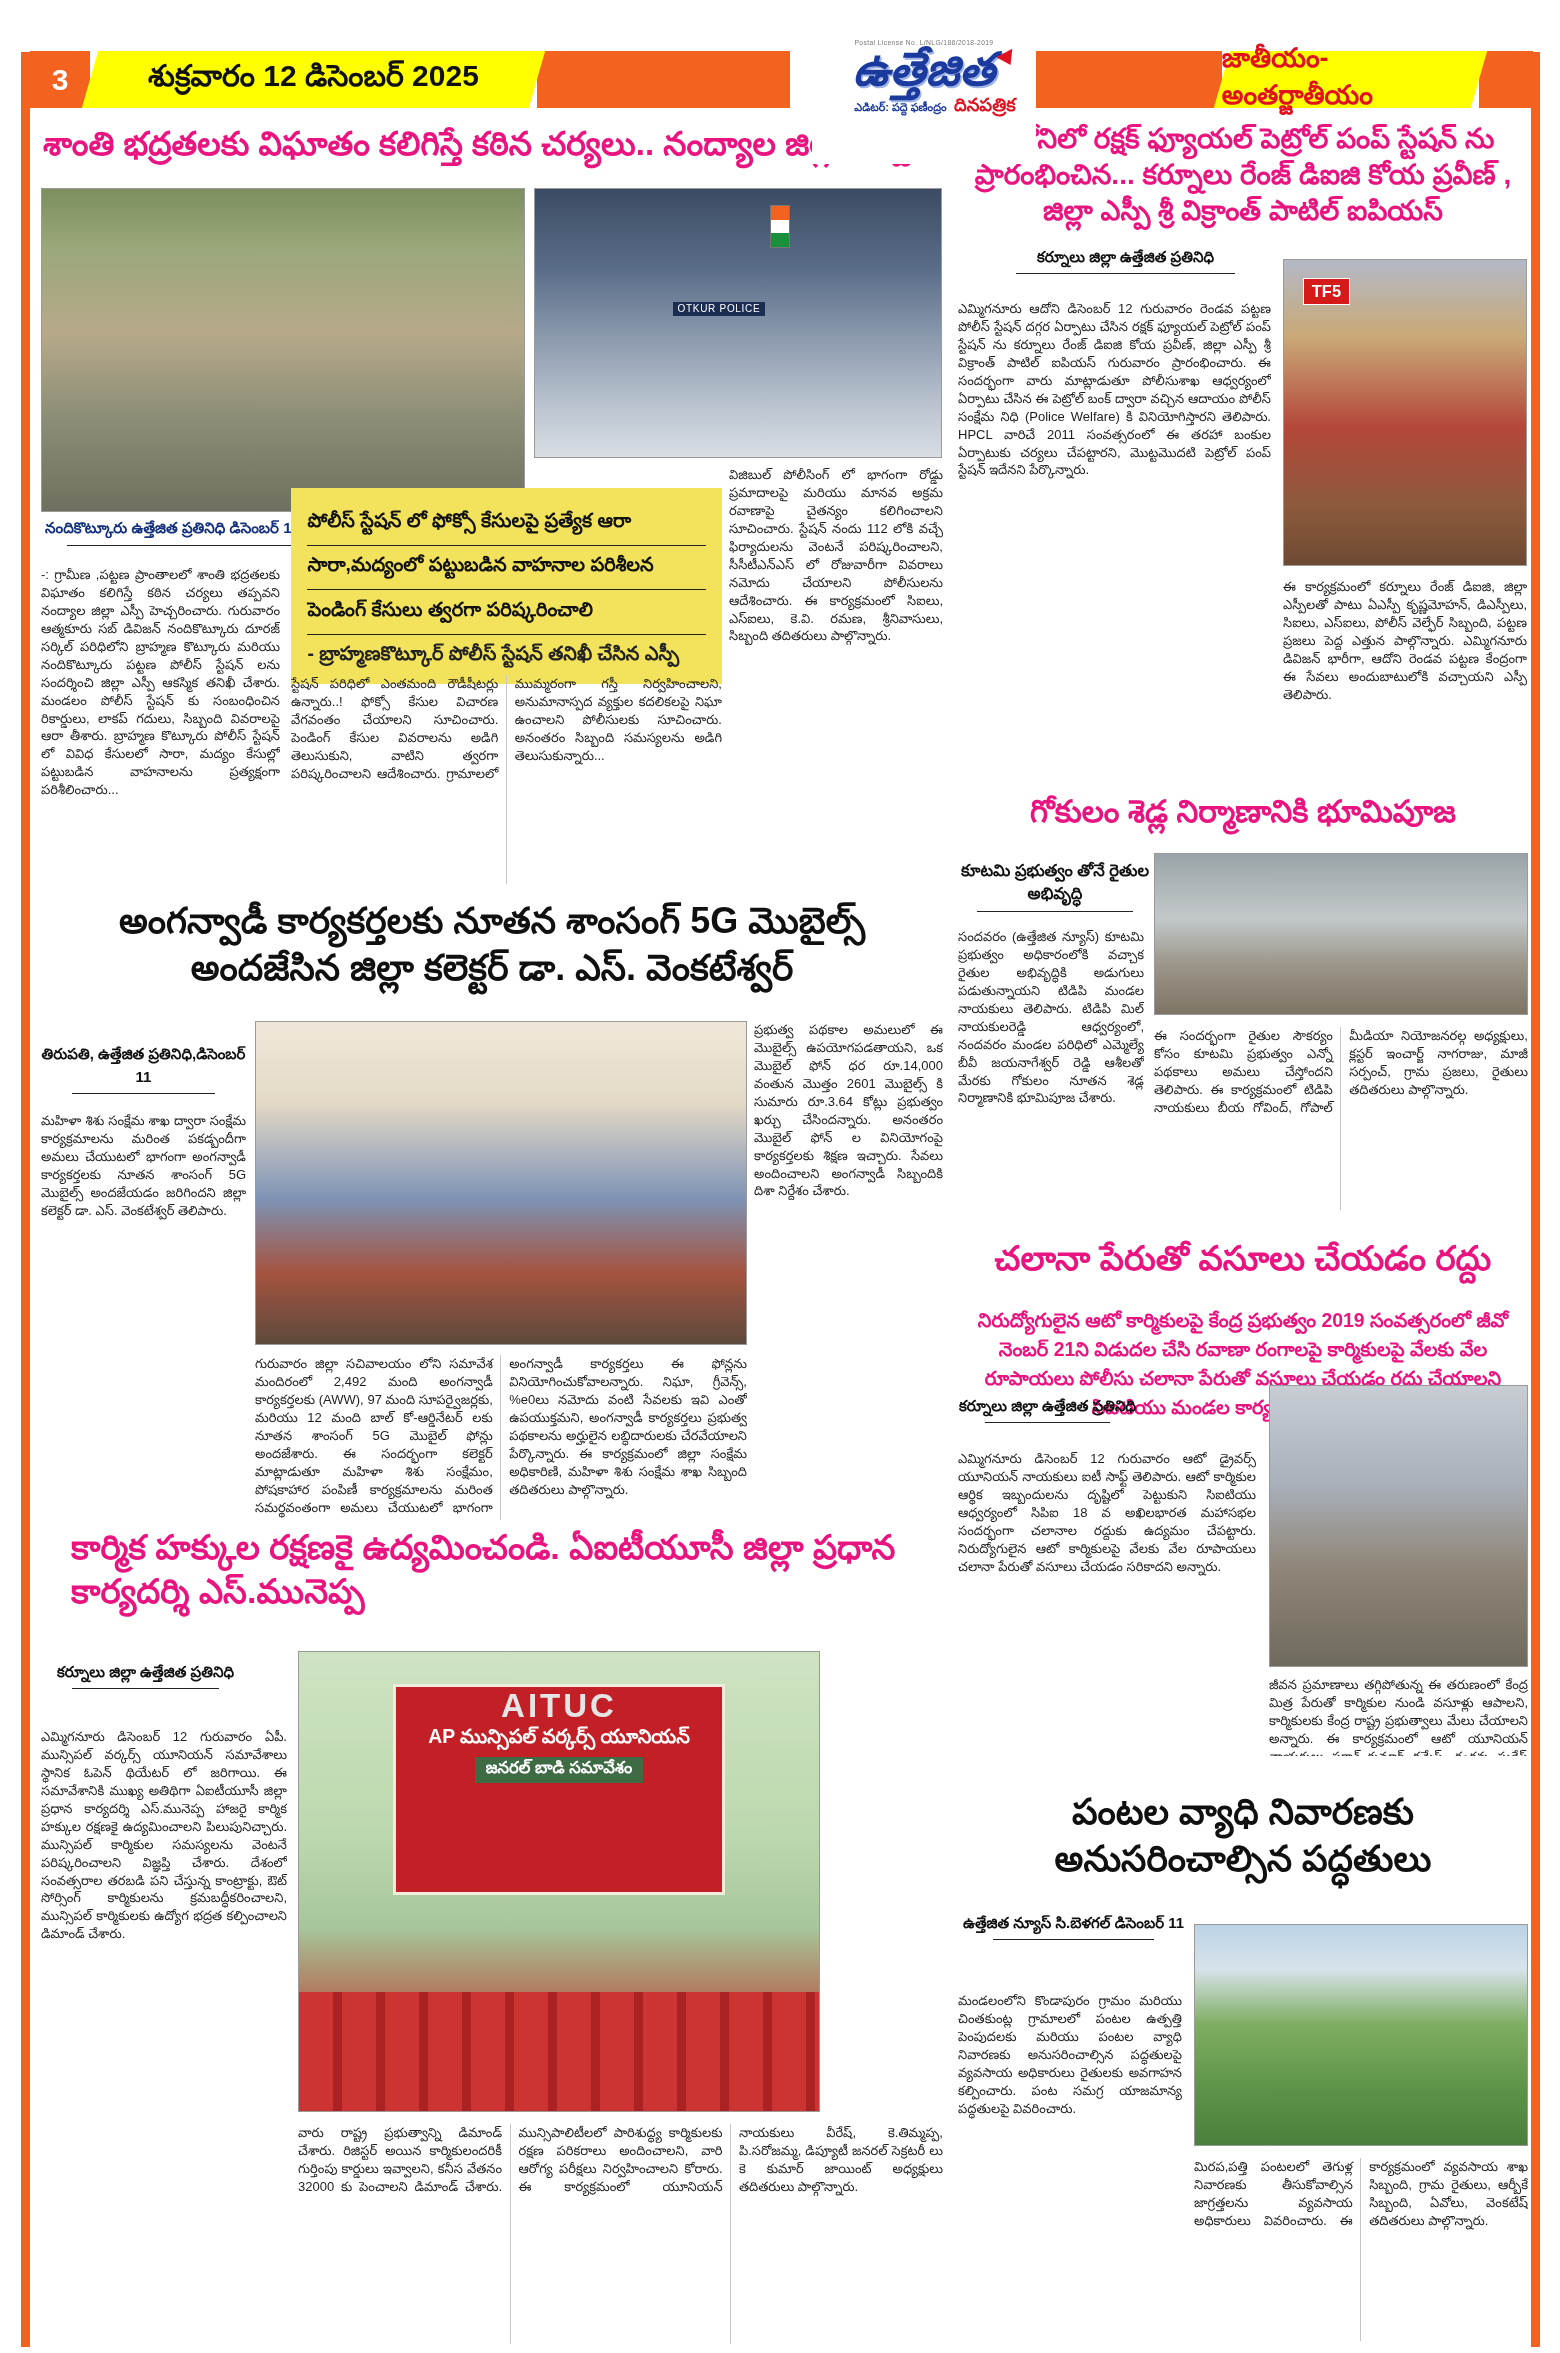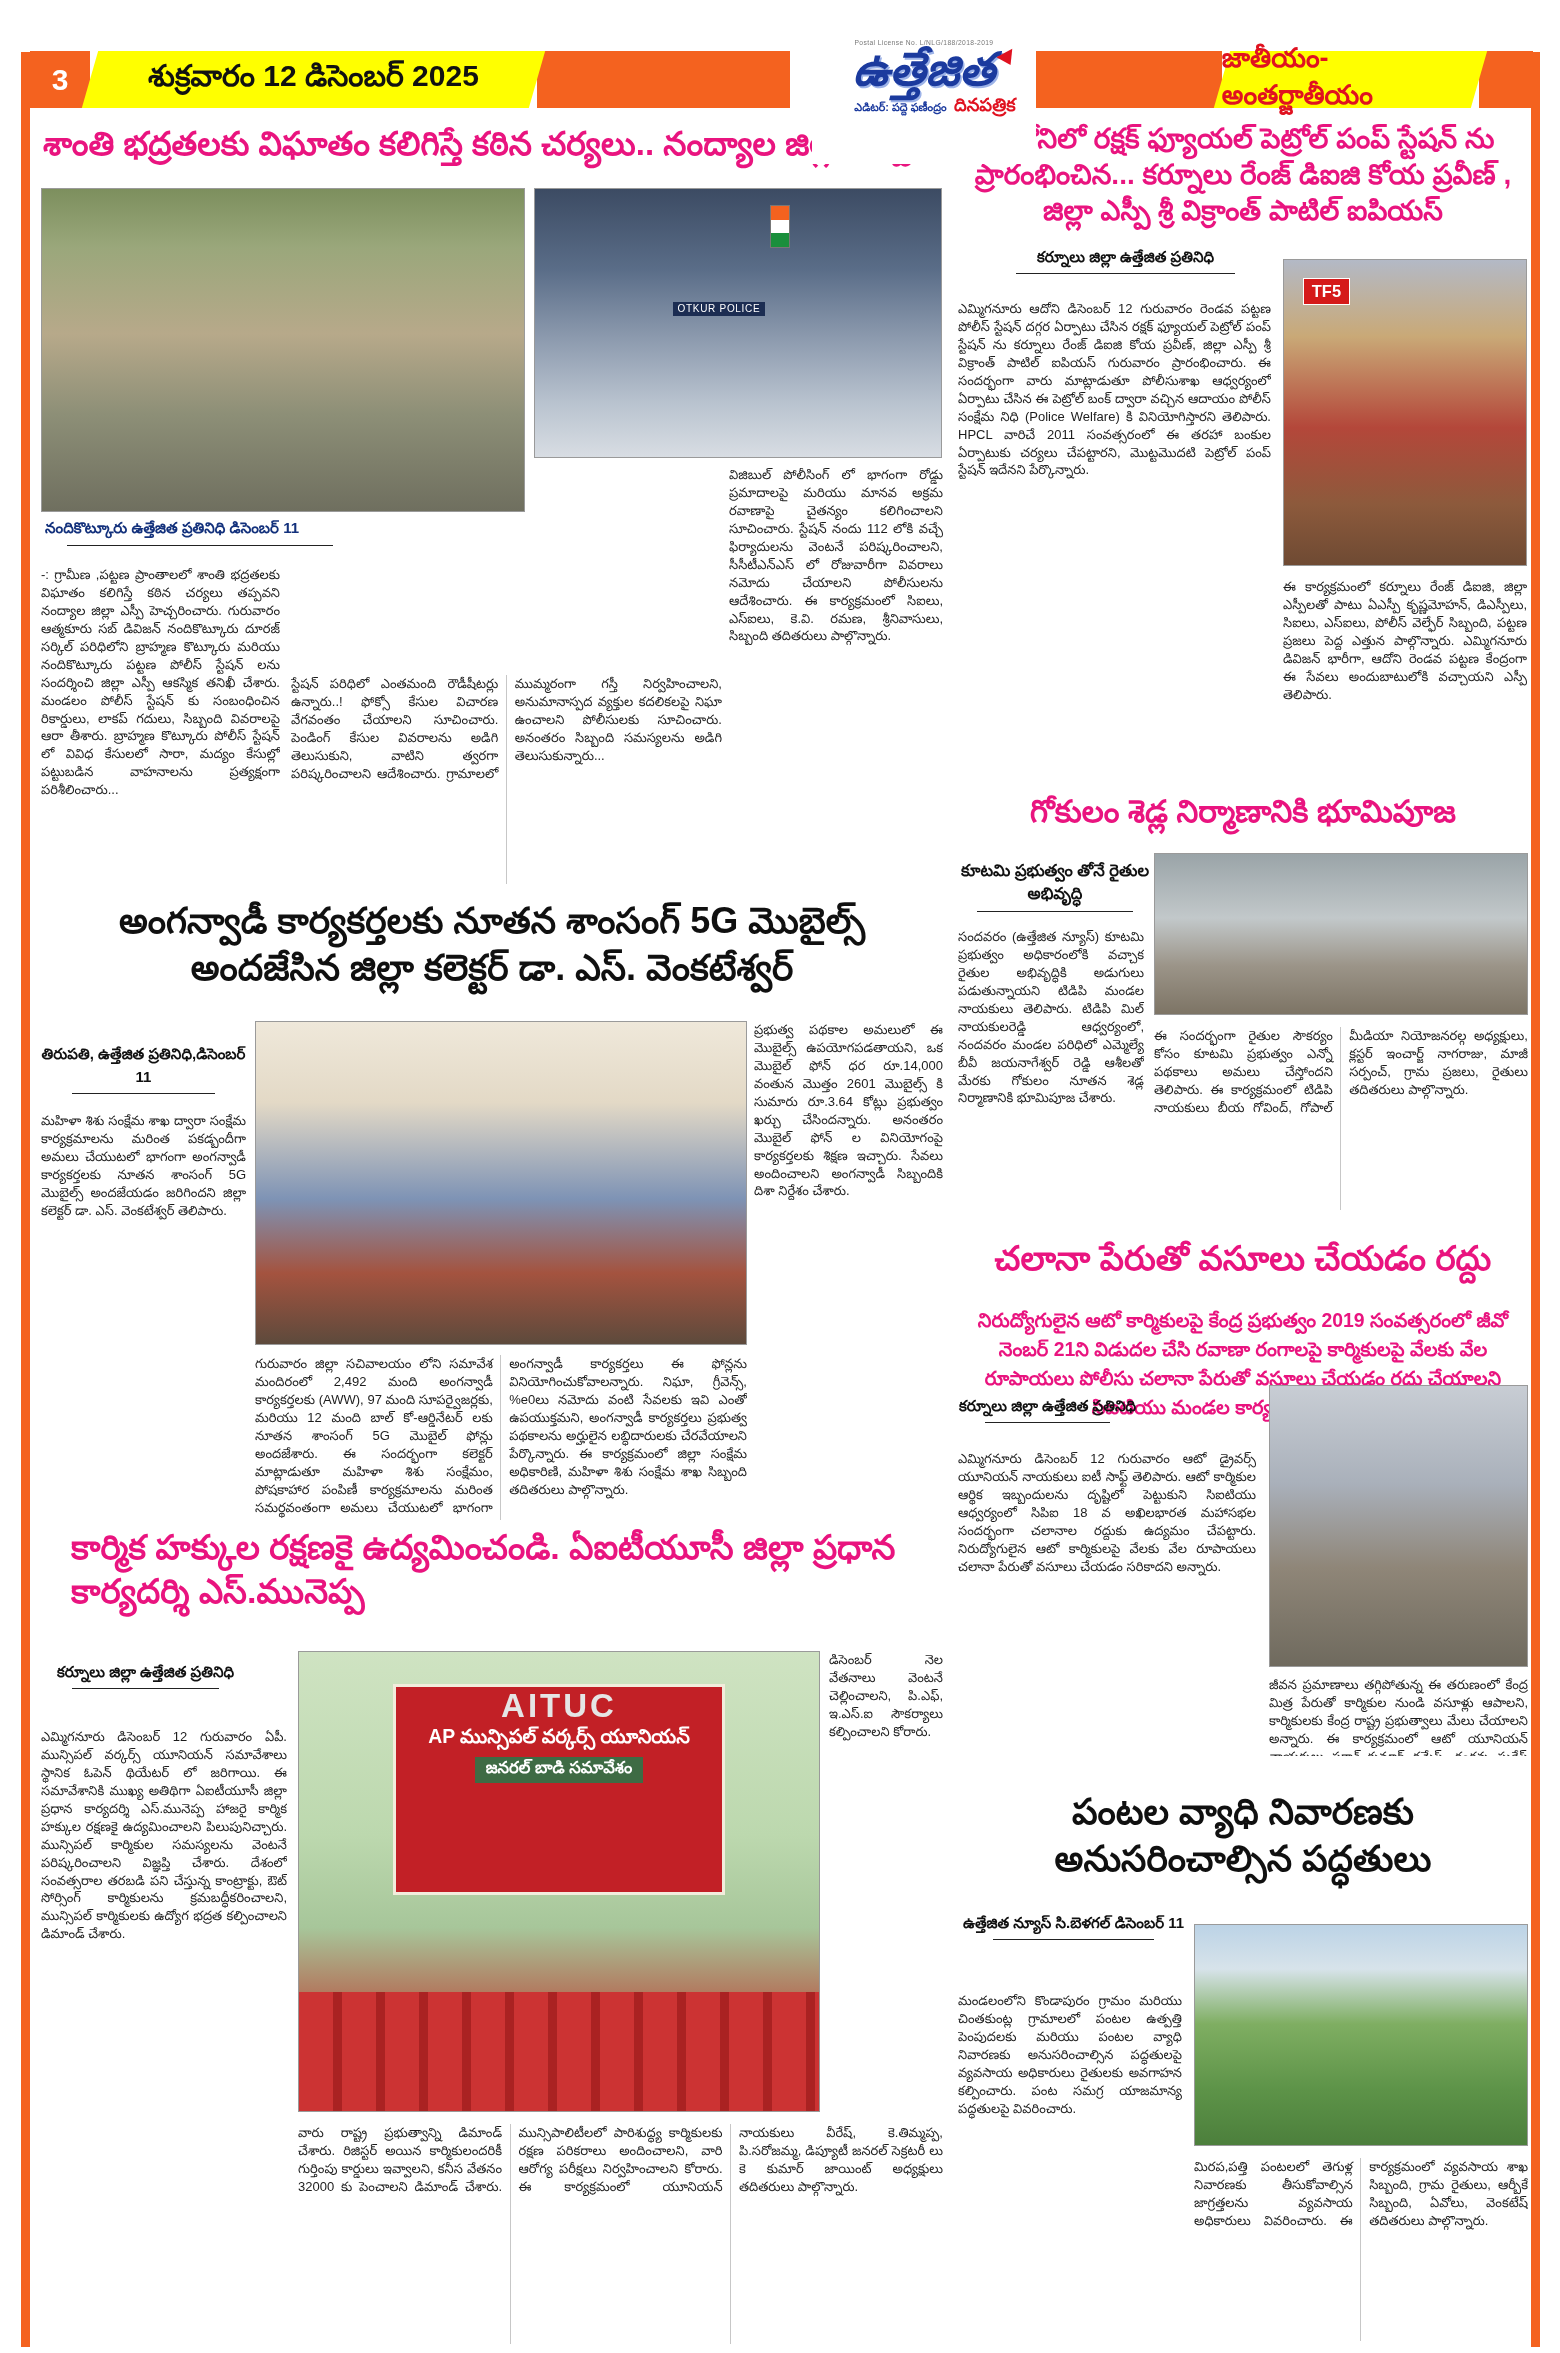--- a/index.html
+++ b/index.html
@@ -110,20 +110,26 @@
   <div class="photo ph-police-office" style="left:534px; top:188px; width:408px; height:270px;">
     <div class="flag-strip"></div>
     <div class="sign" style="left:34%; top:42%;">OTKUR POLICE</div>
   </div>
 
   <div class="abs caption-blue" style="left:45px; top:519px; width:313px;">
     <span>నందికొట్కూరు ఉత్తేజిత ప్రతినిధి డిసెంబర్ 11</span>
     <span class="rule"></span>
   </div>
 
+  <div class="abs hibox" style="left:291px; top:488px; width:431px;">
+    <div class="line">పోలీస్ స్టేషన్ లో ఫోక్సో కేసులపై ప్రత్యేక ఆరా</div>
+    <div class="line">సారా,మద్యంలో పట్టుబడిన వాహనాల పరిశీలన</div>
+    <div class="line">పెండింగ్ కేసులు త్వరగా పరిష్కరించాలి</div>
+    <div class="line last" style="border-bottom:none; padding-bottom:1.5px;">- బ్రాహ్మణకొట్కూర్ పోలీస్ స్టేషన్ తనిఖీ చేసిన ఎస్పీ</div>
+  </div>
 
   <div class="abs bodytext" style="left:41px; top:566px; width:239px; height:317px; overflow:hidden;">-: గ్రామీణ ,పట్టణ ప్రాంతాలలో శాంతి భద్రతలకు విఘాతం కలిగిస్తే కఠిన చర్యలు తప్పవని నంద్యాల జిల్లా ఎస్పీ హెచ్చరించారు. గురువారం ఆత్మకూరు సబ్ డివిజన్ నందికొట్కూరు దూరజ్ సర్కిల్ పరిధిలోని బ్రాహ్మణ కొట్కూరు మరియు నందికొట్కూరు పట్టణ పోలీస్ స్టేషన్ లను సందర్శించి జిల్లా ఎస్పీ ఆకస్మిక తనిఖీ చేశారు. మండలం పోలీస్ స్టేషన్ కు సంబంధించిన రికార్డులు, లాకప్ గదులు, సిబ్బంది వివరాలపై ఆరా తీశారు. బ్రాహ్మణ కొట్కూరు పోలీస్ స్టేషన్ లో వివిధ కేసులలో సారా, మద్యం కేసుల్లో పట్టుబడిన వాహనాలను ప్రత్యక్షంగా పరిశీలించారు...</div>
 
   <div class="abs bodytext" style="left:729px; top:466px; width:214px; height:417px; overflow:hidden;">విజిబుల్ పోలీసింగ్ లో భాగంగా రోడ్డు ప్రమాదాలపై మరియు మానవ అక్రమ రవాణాపై చైతన్యం కలిగించాలని సూచించారు. స్టేషన్ నందు 112 లోకి వచ్చే ఫిర్యాదులను వెంటనే పరిష్కరించాలని, సీసీటీఎన్ఎస్ లో రోజువారీగా వివరాలు నమోదు చేయాలని పోలీసులను ఆదేశించారు. ఈ కార్యక్రమంలో సిఐలు, ఎస్ఐలు, కె.వి. రమణ, శ్రీనివాసులు, సిబ్బంది తదితరులు పాల్గొన్నారు.</div>
 
   <div class="abs bodytext cols2" style="left:291px; top:675px; width:431px; height:209px; overflow:hidden;">స్టేషన్ పరిధిలో ఎంతమంది రౌడీషీటర్లు ఉన్నారు..! ఫోక్సో కేసుల విచారణ వేగవంతం చేయాలని సూచించారు. పెండింగ్ కేసుల వివరాలను అడిగి తెలుసుకుని, వాటిని త్వరగా పరిష్కరించాలని ఆదేశించారు. గ్రామాలలో ముమ్మరంగా గస్తీ నిర్వహించాలని, అనుమానాస్పద వ్యక్తుల కదలికలపై నిఘా ఉంచాలని పోలీసులకు సూచించారు. అనంతరం సిబ్బంది సమస్యలను అడిగి తెలుసుకున్నారు...</div>
 
   <div class="abs hl-black" style="left:41px; top:898px; width:902px; font-size:36px;">అంగన్వాడీ కార్యకర్తలకు నూతన శాంసంగ్ 5G మొబైల్స్ అందజేసిన జిల్లా కలెక్టర్ డా. ఎస్. వెంకటేశ్వర్</div>
 
   <div class="abs byline" style="left:41px; top:1043px; width:205px;">
@@ -150,21 +156,20 @@
 
   <div class="photo ph-aituc" style="left:298px; top:1651px; width:522px; height:461px;">
     <div class="aituc-banner">
       <div class="aituc-l1">AITUC</div>
       <div class="aituc-l2">AP మున్సిపల్ వర్కర్స్ యూనియన్</div>
       <div class="aituc-l3">జనరల్ బాడి సమావేశం</div>
     </div>
     <div class="chairs"></div>
   </div>
 
-  <div class="abs bodytext" style="left:829px; top:1651px; width:114px; height:461px; overflow:hidden;">డిసెంబర్ నెల వేతనాలు వెంటనే చెల్లించాలని, పి.ఎఫ్, ఇ.ఎస్.ఐ సౌకర్యాలు కల్పించాలని కోరారు.</div>
 
   <div class="abs bodytext cols3" style="left:298px; top:2124px; width:645px; height:220px; overflow:hidden;">వారు రాష్ట్ర ప్రభుత్వాన్ని డిమాండ్ చేశారు. రిజిస్టర్ అయిన కార్మికులందరికీ గుర్తింపు కార్డులు ఇవ్వాలని, కనీస వేతనం 32000 కు పెంచాలని డిమాండ్ చేశారు. మున్సిపాలిటీలలో పారిశుద్ధ్య కార్మికులకు రక్షణ పరికరాలు అందించాలని, వారి ఆరోగ్య పరీక్షలు నిర్వహించాలని కోరారు. ఈ కార్యక్రమంలో యూనియన్ నాయకులు వీరేష్, కె.తిమ్మప్ప, పి.సరోజమ్మ, డిప్యూటీ జనరల్ సెక్రటరీ లు కె కుమార్ జాయింట్ అధ్యక్షులు తదితరులు పాల్గొన్నారు.</div>
 
   <div class="abs hl-pink" style="left:958px; top:121px; width:570px; font-size:28px;">ఆదోనిలో రక్షక్ ఫ్యూయల్ పెట్రోల్ పంప్ స్టేషన్ ను ప్రారంభించిన... కర్నూలు రేంజ్ డిఐజి కోయ ప్రవీణ్ , జిల్లా ఎస్పీ శ్రీ విక్రాంత్ పాటిల్ ఐపియస్</div>
 
   <div class="abs byline" style="left:969px; top:246px; width:313px;">
     <span>కర్నూలు జిల్లా ఉత్తేజిత ప్రతినిధి</span>
     <span class="rule"></span>
   </div>
 

